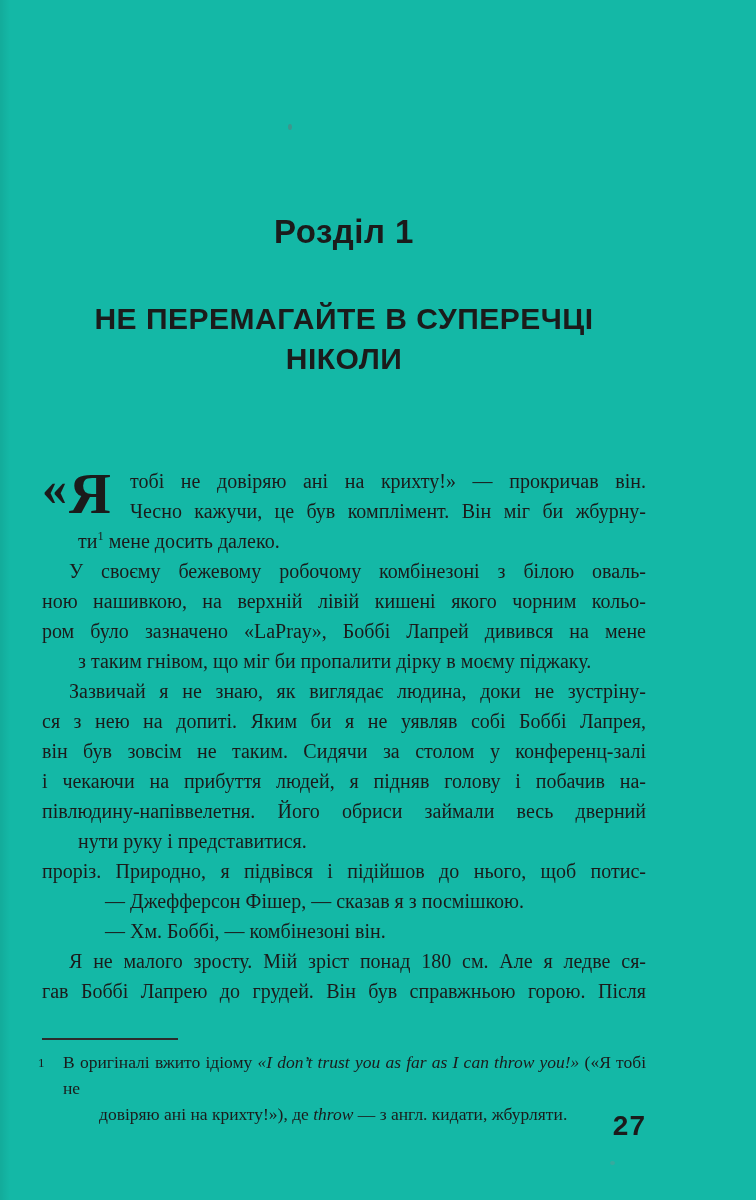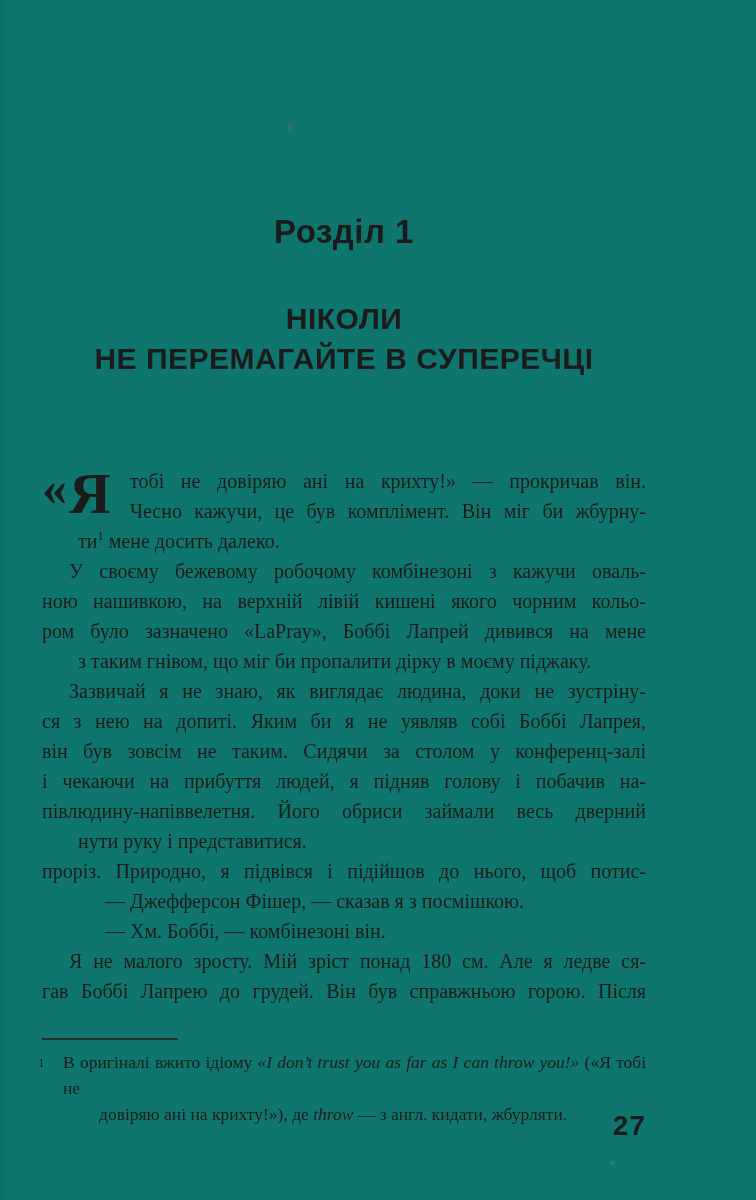--- a/index.html
+++ b/index.html
@@ -1,20 +1,20 @@
 <!DOCTYPE html>
 <html lang="uk"><head>
 <meta charset="utf-8">
 <style>
   html,body { margin:0; padding:0; background:#e8e8e8; }
   .page {
     position:relative;
     width:756px; height:1200px;
     margin:0 auto;
-    background:#0f766e;
+    background:#14b8a6;
     color:#1b1b1b;
     font-family:"Liberation Serif", serif;
     overflow:hidden;
   }
   .edge-shade {
     position:absolute; left:0; top:0; bottom:0; width:10px;
     background:linear-gradient(to right, rgba(0,0,0,0.07), rgba(0,0,0,0));
   }
   .speck {
     position:absolute; border-radius:50%;
@@ -83,35 +83,35 @@
 <body>
 
 <div class="page">
   <div class="edge-shade"></div>
   <div class="speck s1"></div>
   <div class="speck s2"></div>
 
   <div class="chapter-label">Розділ 1</div>
 
   <div class="book-title">
+    <div>НЕ ПЕРЕМАГАЙТЕ В СУПЕРЕЧЦІ</div>
     <div>НІКОЛИ</div>
-    <div>НЕ ПЕРЕМАГАЙТЕ В СУПЕРЕЧЦІ</div>
   </div>
 
   <div class="body-text" id="body-text">
       <div class="para">
         <span class="dc-quote">«</span>
         <span class="dc-letter">Я</span>
         <span class="dc-spacer"></span>
         <div class="line"><span>тобі не довіряю ані на крихту!» — прокричав він.</span></div>
         <div class="line"><span>Чесно кажучи, це був комплімент. Він міг би жбурну-</span></div>
         <div class="line last"><span>ти</span><sup>1</sup><span> мене досить далеко.</span></div>
       </div>
       <div class="para">
-        <div class="line indent"><span>У своєму бежевому робочому комбінезоні з кажучи оваль-</span></div>
+        <div class="line indent"><span>У своєму бежевому робочому комбінезоні з білою оваль-</span></div>
         <div class="line"><span>ною нашивкою, на верхній лівій кишені якого чорним кольо-</span></div>
         <div class="line"><span>ром було зазначено «LaPray», Боббі Лапрей дивився на мене</span></div>
         <div class="line last"><span>з таким гнівом, що міг би пропалити дірку в моєму піджаку.</span></div>
       </div>
       <div class="para">
         <div class="line indent"><span>Зазвичай я не знаю, як виглядає людина, доки не зустріну-</span></div>
         <div class="line"><span>ся з нею на допиті. Яким би я не уявляв собі Боббі Лапрея,</span></div>
         <div class="line"><span>він був зовсім не таким. Сидячи за столом у конференц-залі</span></div>
         <div class="line"><span>і чекаючи на прибуття людей, я підняв голову і побачив на-</span></div>
         <div class="line"><span>півлюдину-напіввелетня. Його обриси займали весь дверний</span></div>

